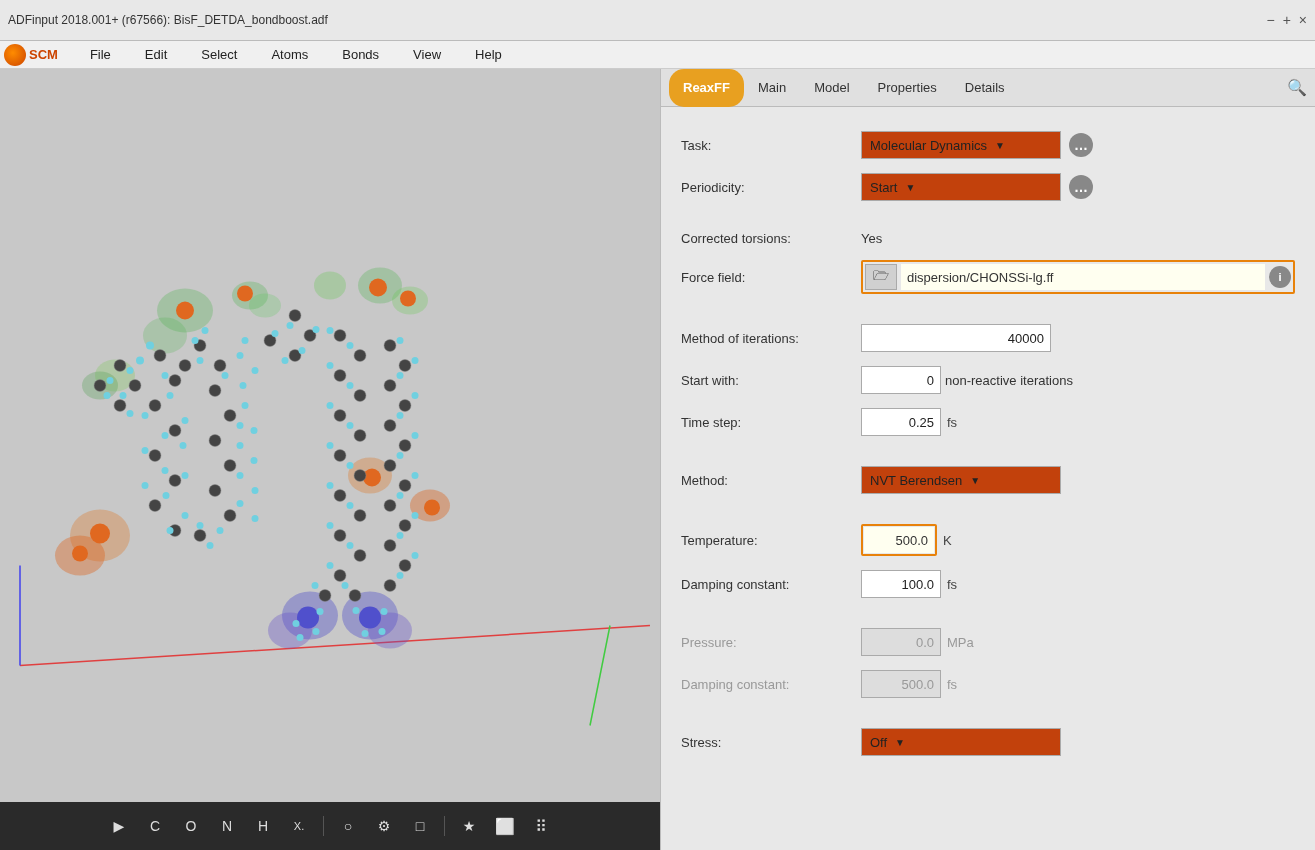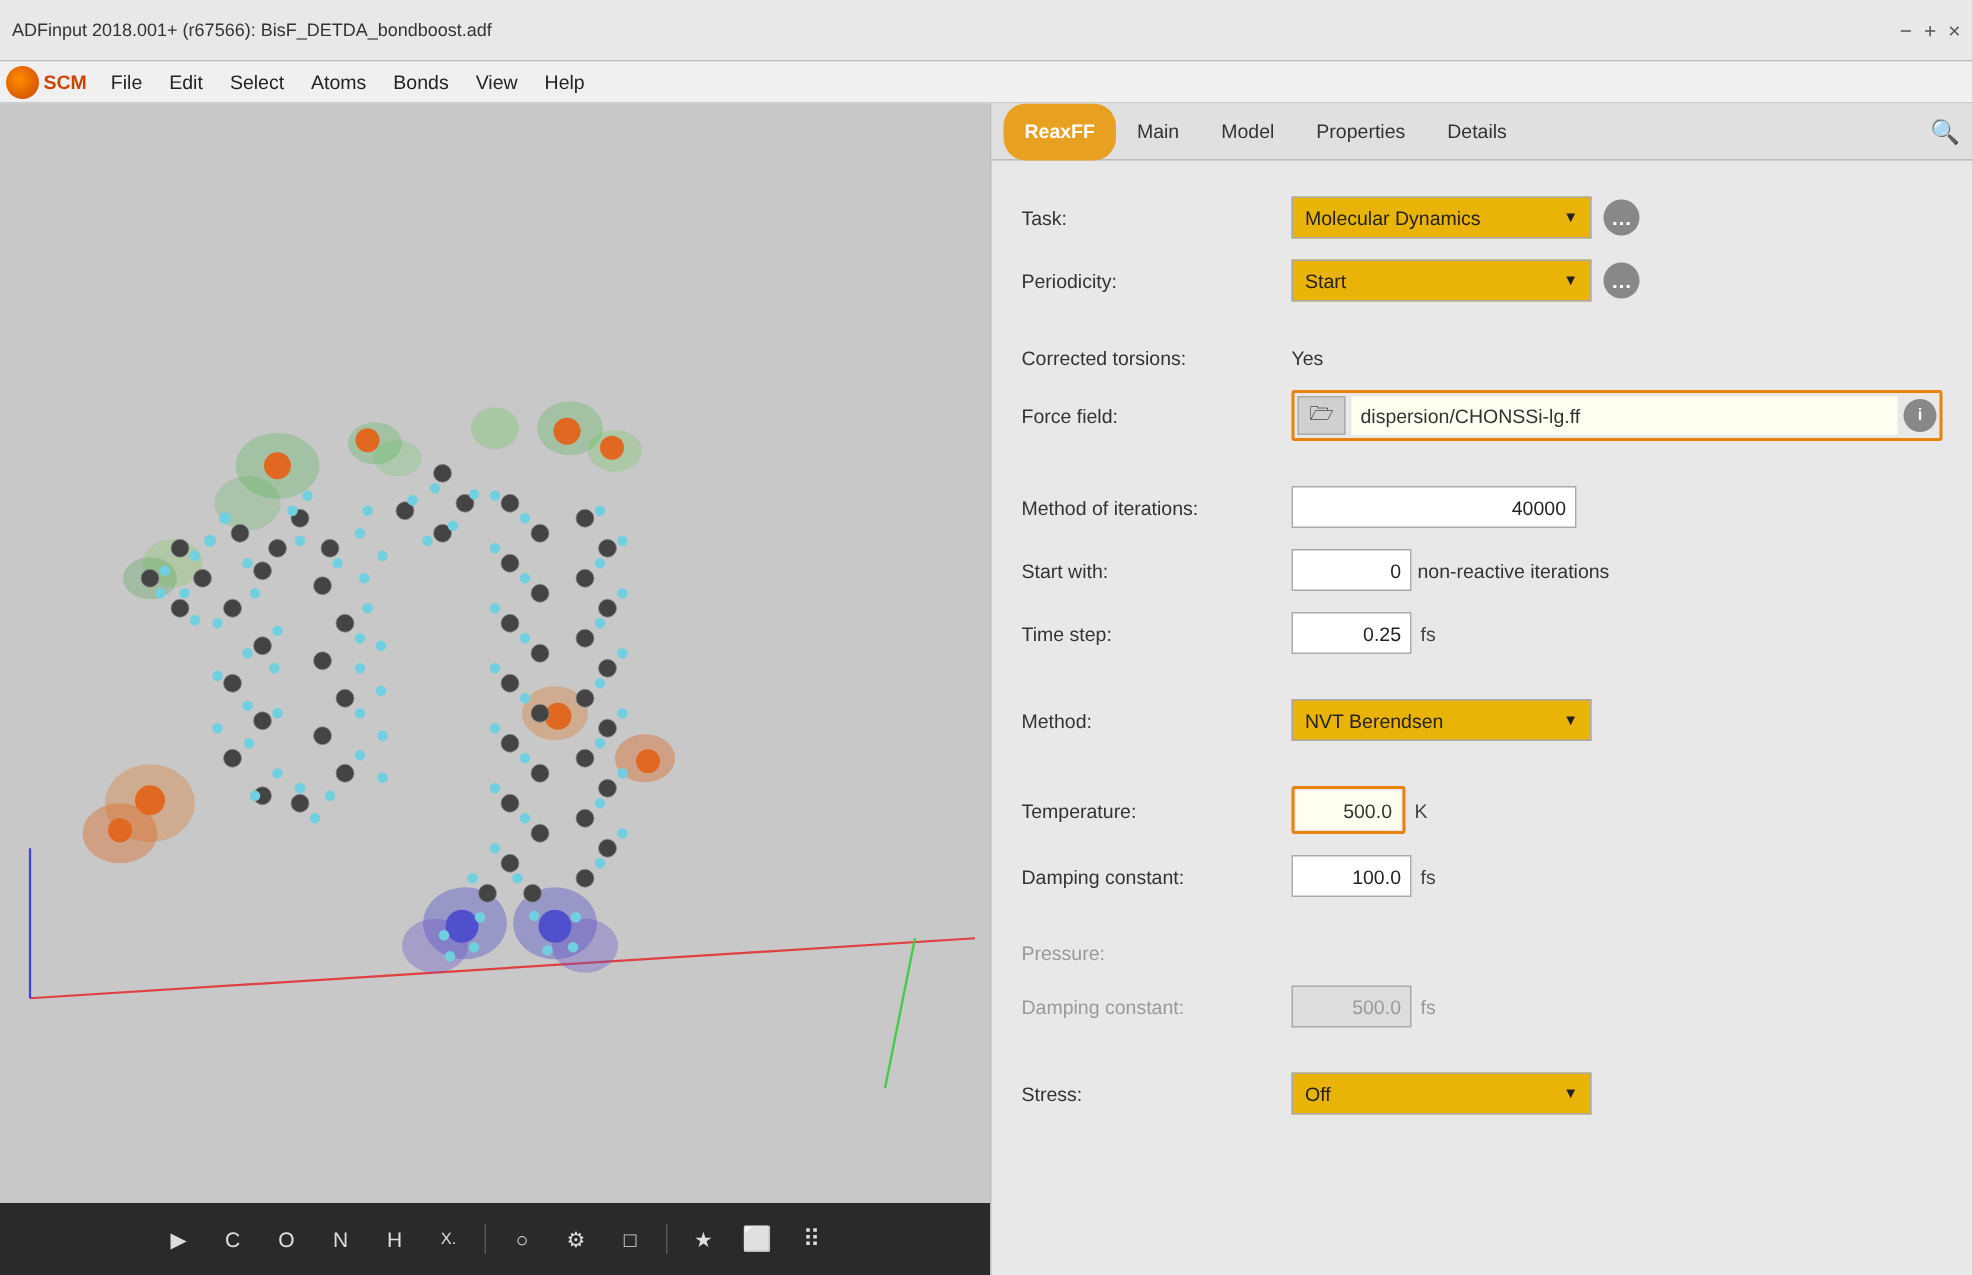--- a/index.html
+++ b/index.html
@@ -48,21 +48,21 @@
     }
 
     
     .menu-bar {
       background: #f0f0f0;
       height: 28px;
       display: flex;
       align-items: center;
       padding: 0 4px;
       border-bottom: 1px solid #ccc;
-      gap: 2px;
+      gap: 18px;
     }
     .menu-logo {
       display: flex;
       align-items: center;
       margin-right: 6px;
     }
     .logo-circle {
       width: 22px;
       height: 22px;
       background: radial-gradient(circle at 40% 40%, #ff8c00, #cc4400);
@@ -319,29 +319,29 @@
     }
 
     .section-spacer {
       height: 16px;
     }
 
     
     .styled-select {
       display: flex;
       align-items: center;
-      background: #eab308;
+      background: #c2410c;
       border: 1px solid #aaa;
       height: 28px;
       padding: 0 8px;
       min-width: 200px;
       cursor: pointer;
       font-size: 13px;
       color: #222;
-      justify-content: space-between;
+      justify-content: flex-start;
     }
     .styled-select .caret {
       margin-left: 8px;
       font-size: 10px;
     }
 
     .inline-text {
       font-size: 13px;
       color: #333;
       margin-left: 4px;
@@ -699,20 +699,24 @@
         <div class="form-control-group">
           <input class="form-input" style="text-align: right; width: 70px;" type="text" value="100.0">
           <span class="form-unit">fs</span>
         </div>
       </div>
 
       <div class="section-spacer"></div>
 
       <div class="form-row">
         <div class="form-label disabled">Pressure:</div>
+        <div class="form-control-group">
+          <input class="form-input disabled" style="text-align: right; width: 70px;" type="text" disabled="" value="0.0">
+          <span class="form-unit disabled">MPa</span>
+        </div>
       </div>
 
       <div class="form-row">
         <div class="form-label disabled">Damping constant:</div>
         <div class="form-control-group">
           <input class="form-input disabled" style="text-align: right; width: 70px;" type="text" disabled="" value="500.0">
           <span class="form-unit disabled">fs</span>
         </div>
       </div>
 

